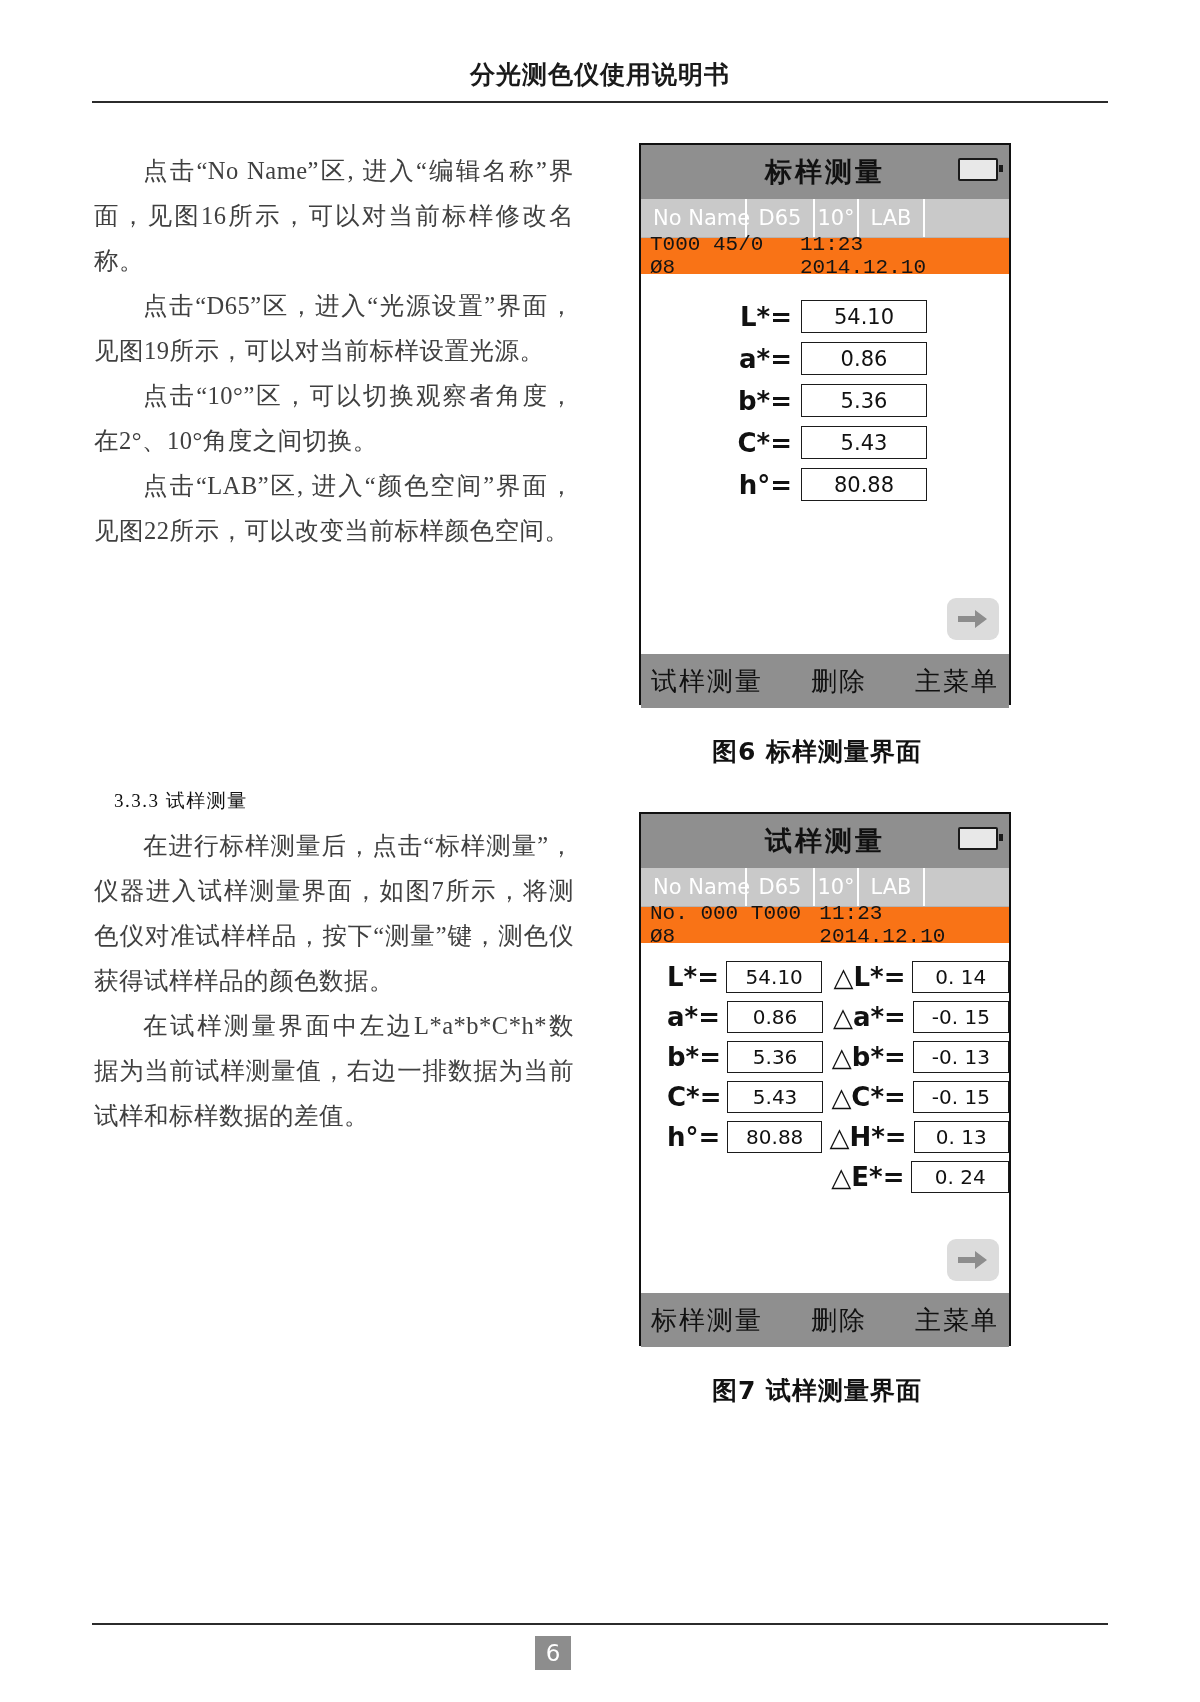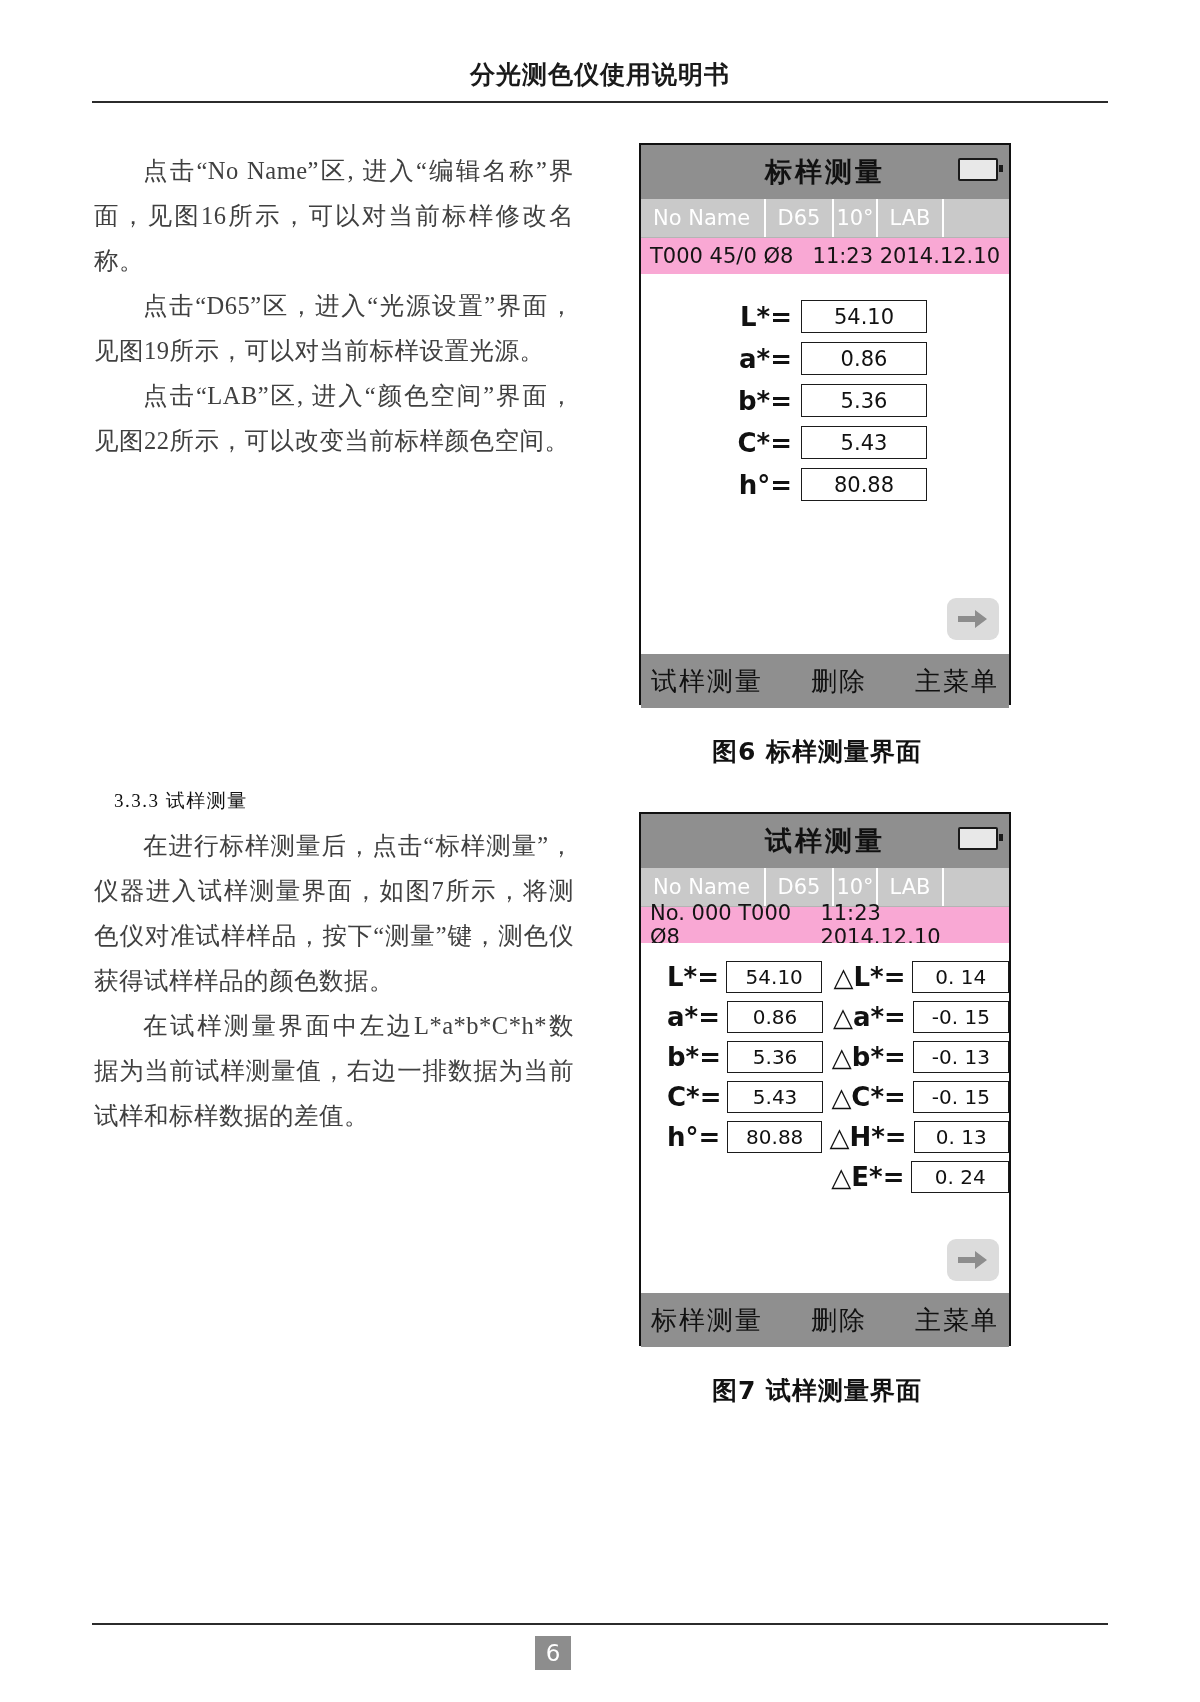--- a/index.html
+++ b/index.html
@@ -107,33 +107,34 @@
   }
   .dev-tab{
     display:flex;align-items:center;
     color:#ffffff;
     font-size:21px;
     padding:0 12px;
     border-right:2px solid #fff;
     box-sizing:border-box;
     white-space:nowrap;
   }
-  .dev-tab.t0{ width:125px; }
+  .dev-tab.t0{ width:106px; }
   .dev-tab.t1{ width:68px; justify-content:center;}
   .dev-tab.t2{ width:44px; justify-content:center;}
   .dev-tab.t3{ width:66px; justify-content:center;}
   .dev-tab.t4{ flex:1;border-right:none; }
 
   .dev-info{
     height:36px;
-    background:#f9a8d4;
+    background:#f97316;
     display:flex;align-items:center;justify-content:space-between;
     padding:0 9px;
     font-size:21px;color:#141414;
     box-sizing:border-box;
+    font-family:Liberation Mono, monospace;
   }
   .dev-info .right{ letter-spacing:0px; }
 
   .dev-body{
     position:relative;
     background:#fff;
   }
   #device1 .dev-body{ height:380px; }
   #device2 .dev-body{ height:350px; }
 
@@ -230,20 +231,21 @@
 <body>
 
 <div class="page-header">
   <div class="title">分光测色仪使用说明书</div>
 </div>
 <div class="header-rule"></div>
 
 <div class="text-col">
   <p class="para">点击“No Name”区, 进入“编辑名称”界面，见图16所示，可以对当前标样修改名称。</p>
   <p class="para">点击“D65”区，进入“光源设置”界面，见图19所示，可以对当前标样设置光源。</p>
+  <p class="para">点击“10°”区，可以切换观察者角度，在2°、10°角度之间切换。</p>
   <p class="para">点击“LAB”区, 进入“颜色空间”界面，见图22所示，可以改变当前标样颜色空间。</p>
 </div>
 
 <div class="text-col-2">
   <p class="subhead">3.3.3 试样测量</p>
   <p class="para">在进行标样测量后，点击“标样测量”，仪器进入试样测量界面，如图7所示，将测色仪对准试样样品，按下“测量”键，测色仪获得试样样品的颜色数据。</p>
   <p class="para">在试样测量界面中左边L*a*b*C*h*数据为当前试样测量值，右边一排数据为当前试样和标样数据的差值。</p>
 </div>
 
 <div class="device" id="device1">

